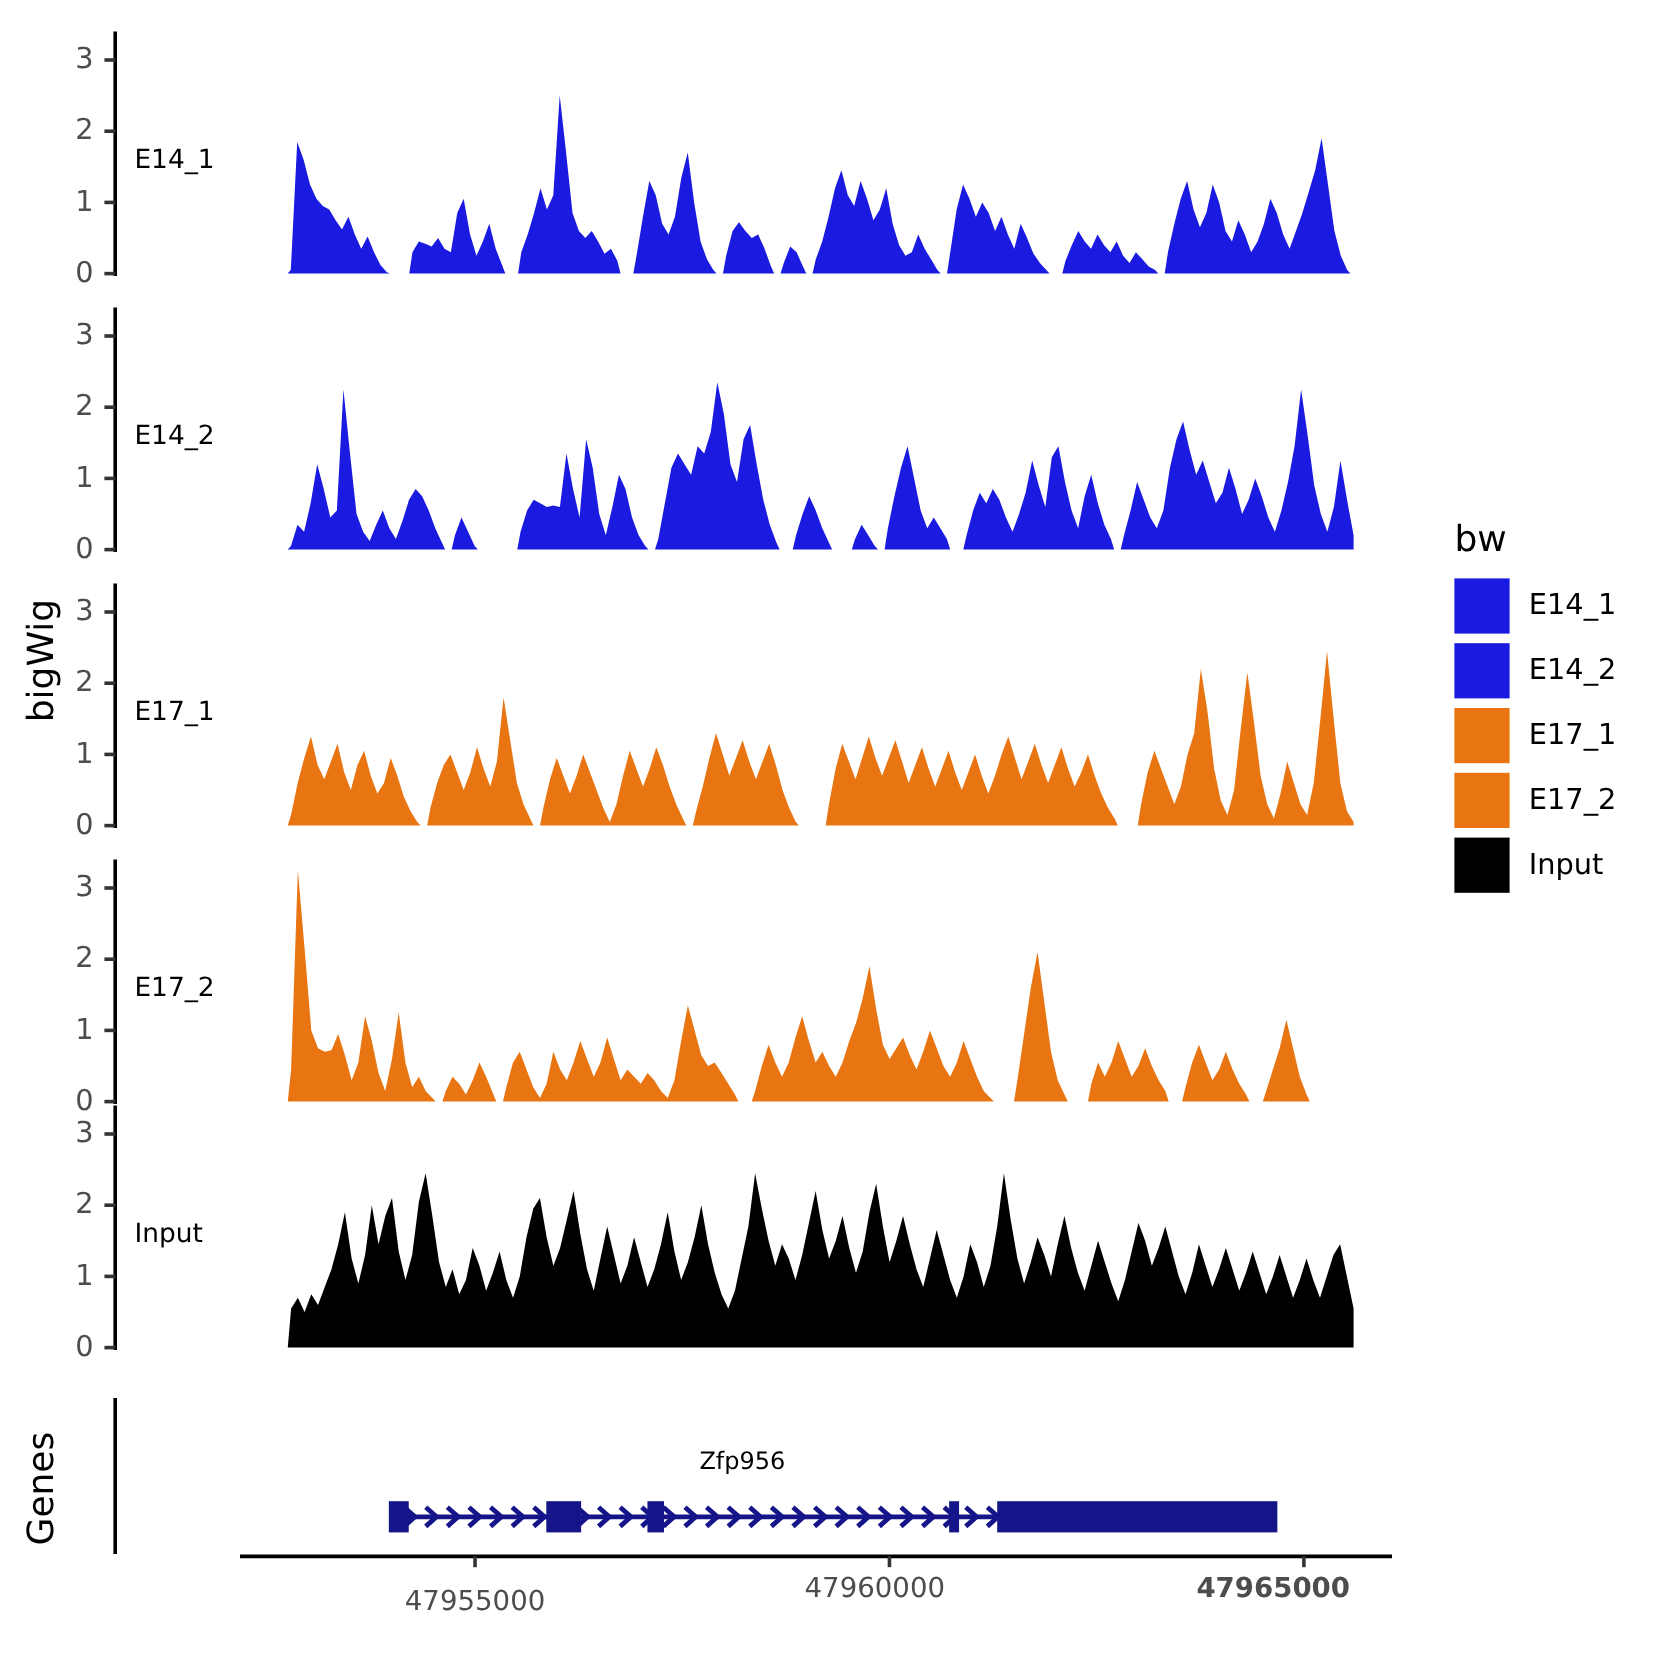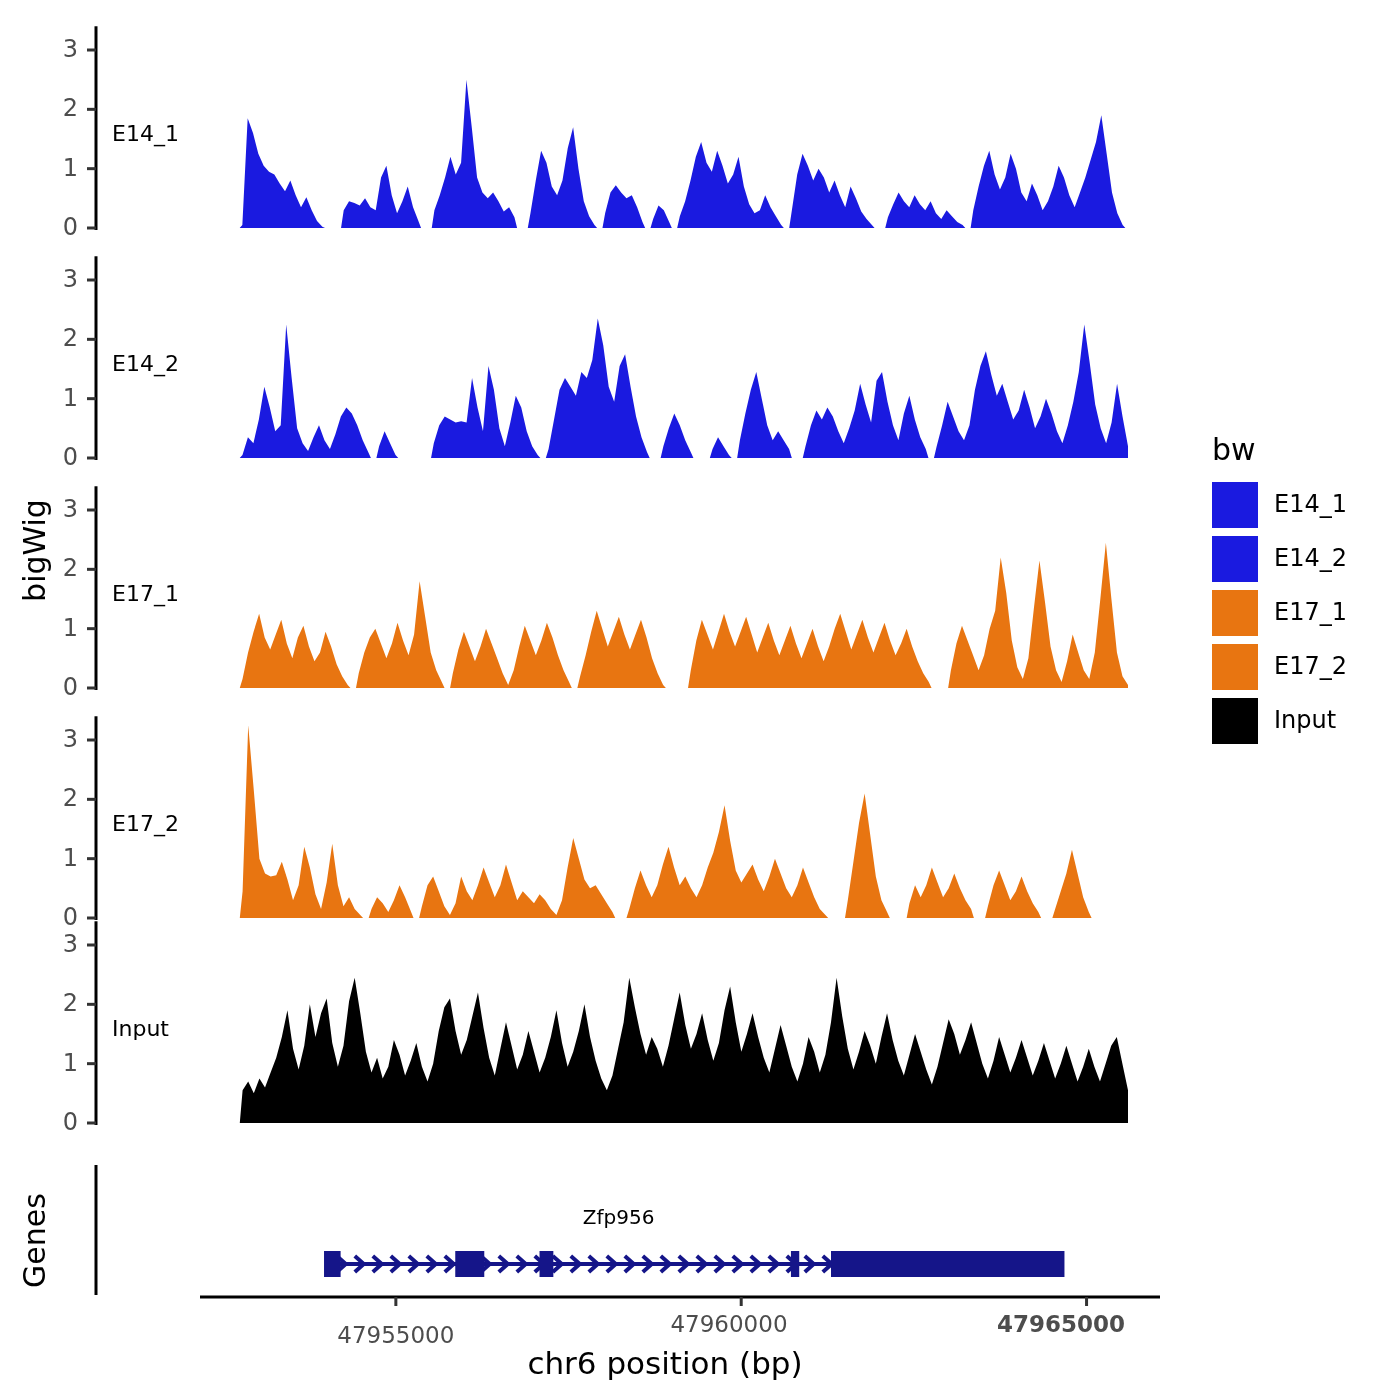--- a/index.html
+++ b/index.html
@@ -204,14 +204,13 @@
       <div class="legend-row" style="top: 644px;">
         <div class="legend-swatch" style="background: rgb(232, 117, 17);"></div>
         <div class="legend-text">E17_2</div>
       </div>
       <div class="legend-row" style="top: 698px;">
         <div class="legend-swatch" style="background: rgb(0, 0, 0);"></div>
         <div class="legend-text">Input</div>
       </div>
     </div>
 
-  <div class="xaxis-title">chr6 position (bp)</div>
 </div>
 
 </body></html>

